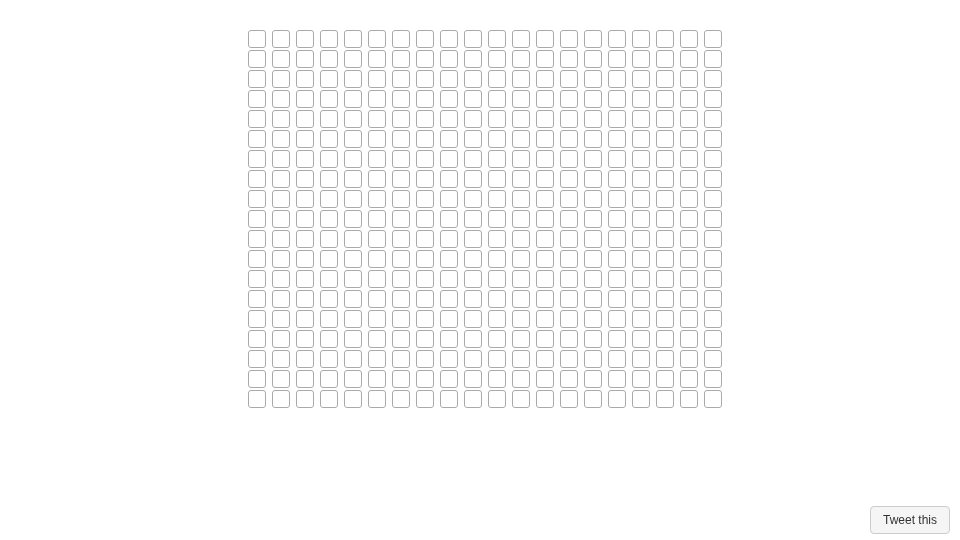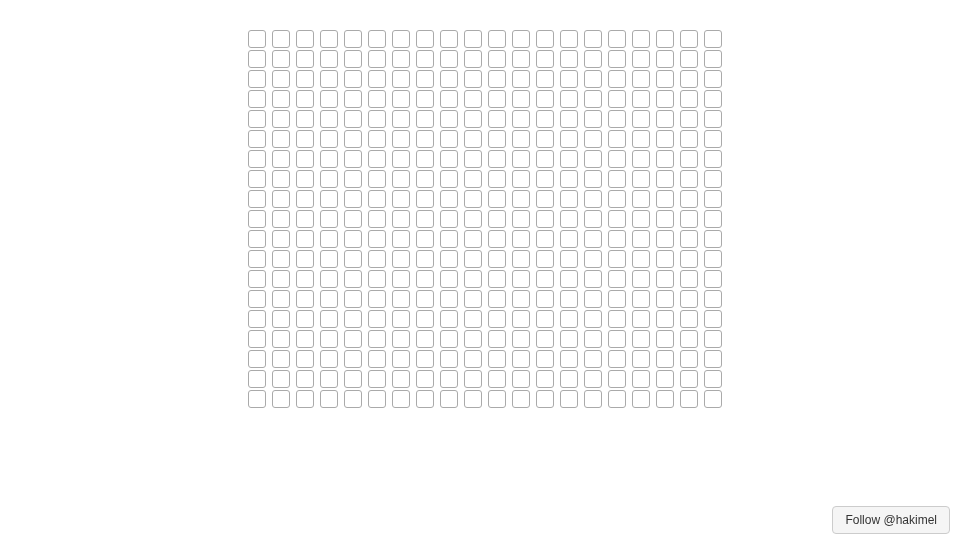--- a/index.html
+++ b/index.html
@@ -446,14 +446,14 @@
     <input type="checkbox" class="checkbox-item" style="">
     <input type="checkbox" class="checkbox-item" style="">
     <input type="checkbox" class="checkbox-item" style="">
     <input type="checkbox" class="checkbox-item" style="">
     <input type="checkbox" class="checkbox-item" style="">
     <input type="checkbox" class="checkbox-item" style="">
     <input type="checkbox" class="checkbox-item" style="">
   </div>
 
 <div id="bottom-bar">
-  <button class="action-button">Follow @hakimel</button>
+  <button class="action-button">Tweet this</button>
 </div>
 
 </body></html>

